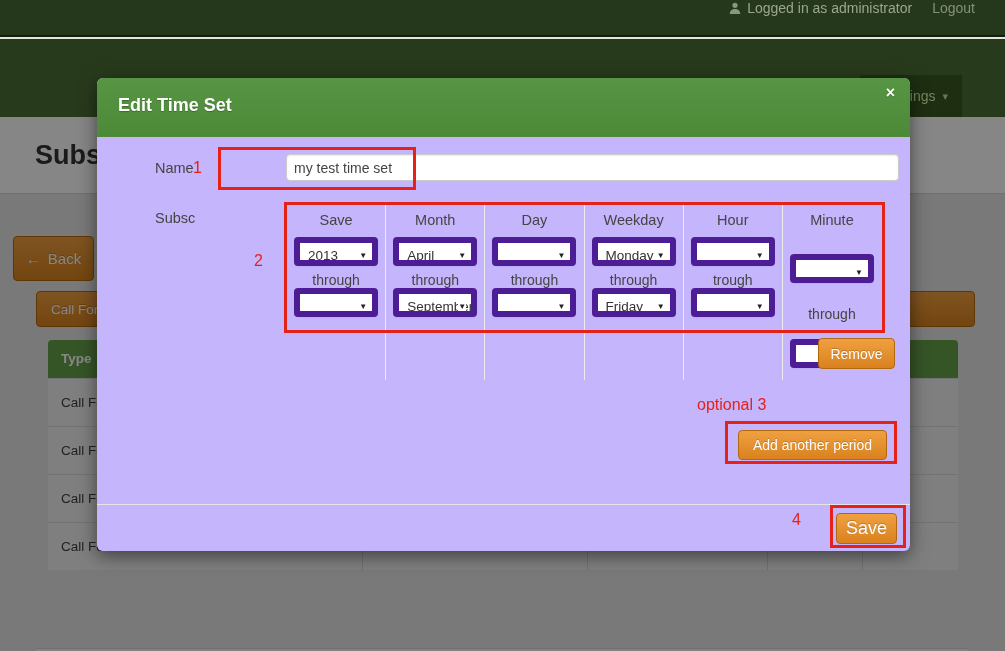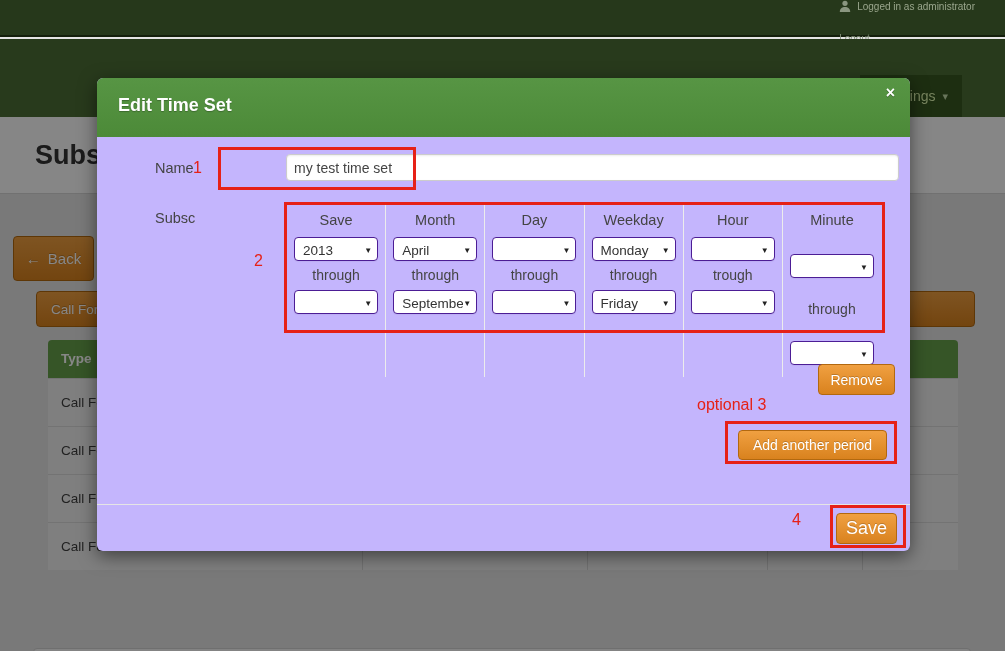--- a/index.html
+++ b/index.html
@@ -11,21 +11,21 @@
   }
 
   
   .topbar {
     position:absolute; left:0; top:0; width:1005px; height:37px;
     background:#26381b; border-bottom:2px solid #141f0c; z-index:2;
   }
   .topbar-right {
     position:absolute; right:30px; top:0; height:37px;
     display:flex; align-items:flex-start; gap:20px;
-    font-size:10px; color:#9aa68d;flex-direction:column;
+    font-size:14px; color:#9aa68d;
   }
   .logged-in { display:flex; align-items:center; gap:6px; }
   .logout { color:#83907a; cursor:pointer; }
 
   
   .navbar {
     position:absolute; left:0; top:39px; width:1005px; height:78px;
     background:#283a1c; z-index:2;
   }
   .logo { position:absolute; left:33px; top:17px; width:80px; color:#a3ae97; cursor:pointer; }
@@ -121,33 +121,33 @@
   }
   .period-grid {
     position:absolute; left:190px; top:124px; width:594px; display:flex;
   }
   .p-col {
     flex:1; display:flex; flex-direction:column; align-items:center;
     padding:10px 0 12px; border-right:1px solid #ececec;
   }
   .p-col:last-child { border-right:none;gap:17px; }
   .p-head { font-size:14.5px; color:#444; margin-bottom:9px; }
-  .p-mid  { font-size:14px;  color:#444; margin:6px 0 7px; }
+  .p-mid  { font-size:14px;  color:#444; margin:6px 0 0; }
   .p-select {
-    position:relative; width:84px; height:24px; background:#fff;
-    border:1px solid #4c1d95; border-radius:4px;
+    position:relative; width:84px; height:29px; background:#fff;
+    border:6px solid #4c1d95; border-radius:4px;
     font-size:13.5px; color:#333; line-height:26px;
     padding:0 17px 0 8px; overflow:hidden; white-space:nowrap;
     cursor:pointer; box-shadow:0 1px 1px rgba(0,0,0,0.04);
   }
   .p-caret {
     position:absolute; right:5px; top:0; line-height:26px;
     font-size:8px; color:#222;
   }
-  .remove-btn { position:absolute; right:15px; top:260px; width:77px; height:31px; font-size:14px;margin-top:26px; }
+  .remove-btn { position:absolute; right:15px; top:260px; width:77px; height:31px; font-size:14px; }
   .add-btn    { position:absolute; left:641px; top:352px; width:149px; height:30px; font-size:14px; }
   .modal-footer {
     position:absolute; left:0; bottom:0; width:100%; height:47px;
     border-top:1px solid #e5e5e5; border-radius:0 0 6px 6px;
   }
   .save-btn { position:absolute; right:13px; top:8px; width:61px; height:31px; font-size:18px; }
 
   
   .ann { position:absolute; z-index:20; }
   .ann-rect { border:3px solid #e62117; }

